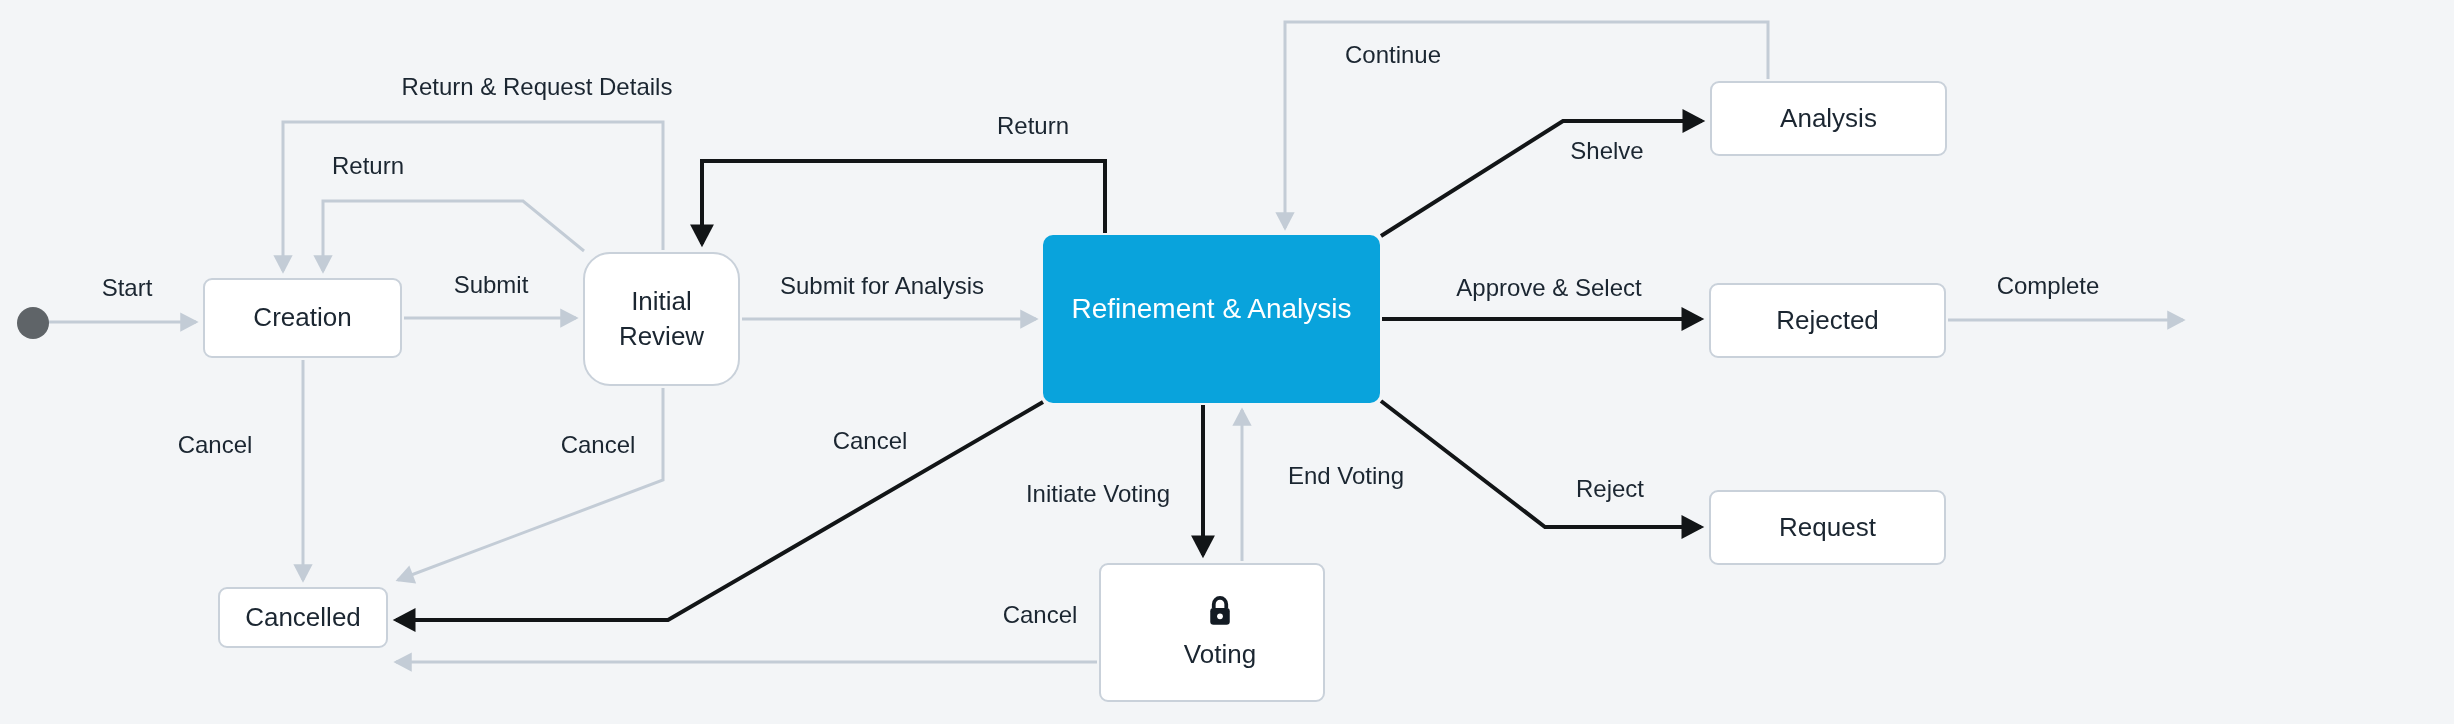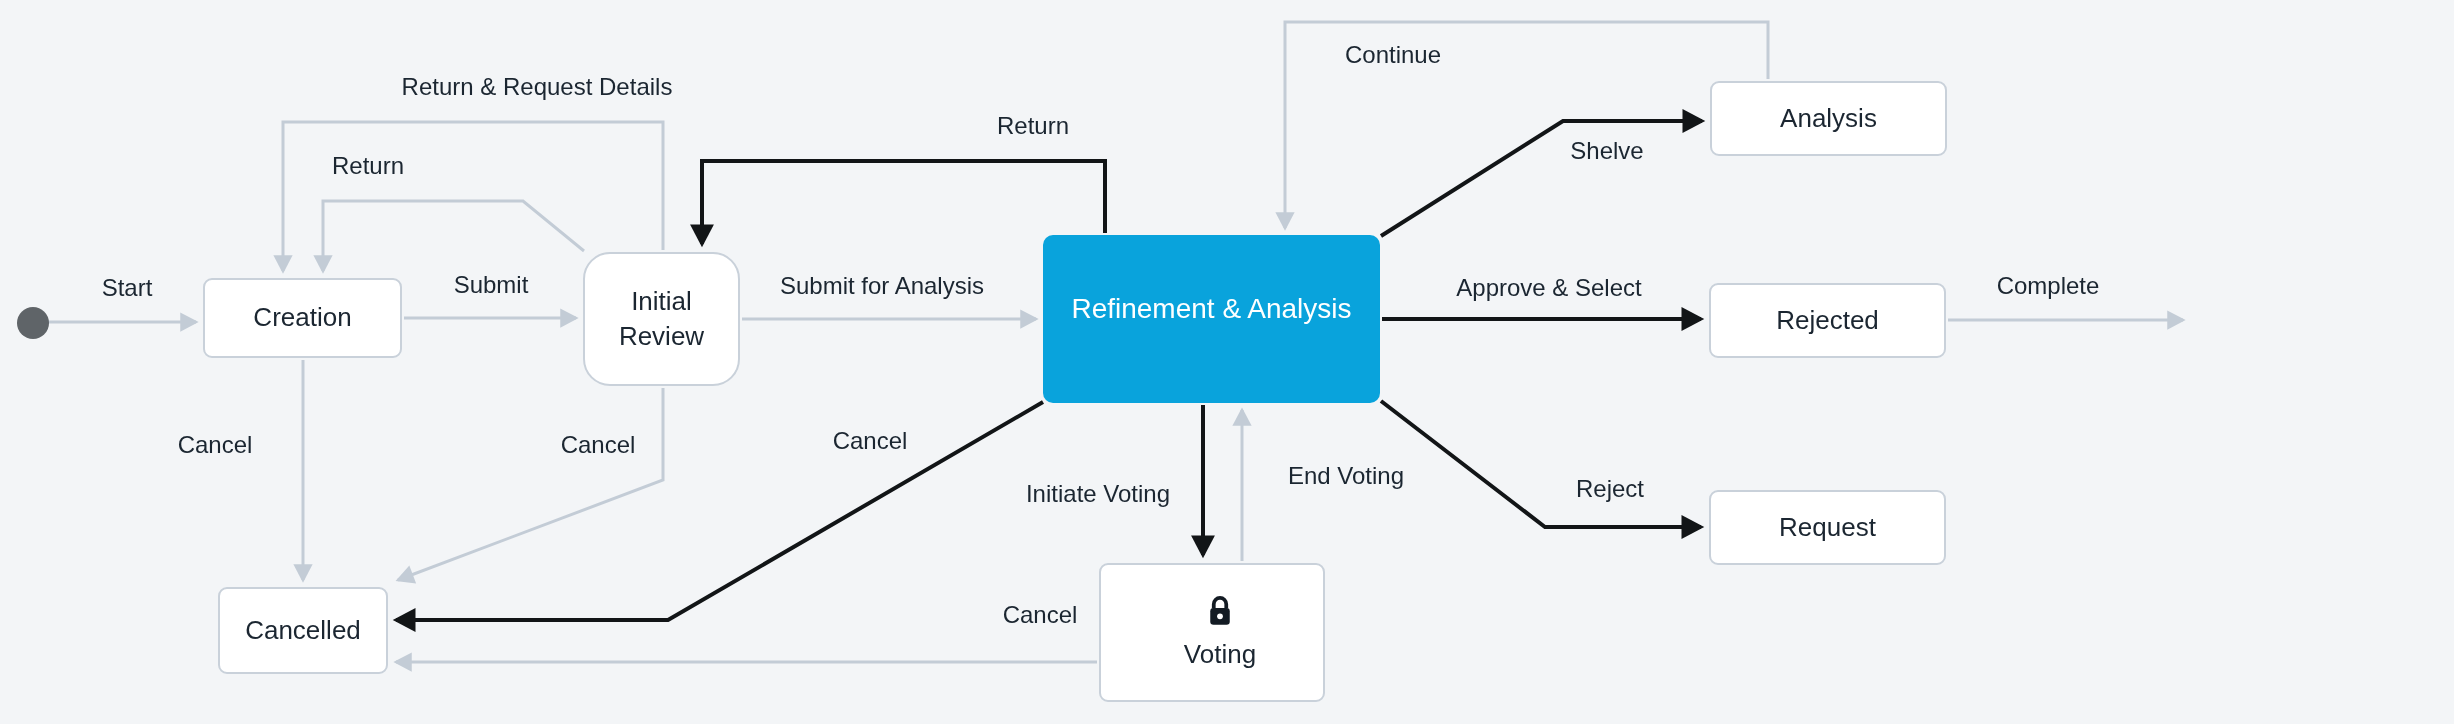--- a/index.html
+++ b/index.html
@@ -128,21 +128,21 @@
     <span>
       <svg class="lock" width="30" height="36" viewBox="0 0 24 28">
         <path d="M7 12 V8.5 a5 5 0 0 1 10 0 V12" stroke="#131b23" stroke-width="3" fill="none"></path>
         <rect x="4.2" y="11.5" width="15.6" height="13.5" rx="2.6" fill="#131b23"></rect>
         <circle cx="12" cy="18.2" r="2.3" fill="#ffffff"></circle>
       </svg>
     </span>
     <span class="nlabel">Voting</span>
   </div>
 
-  <div class="node" style="left:218px;top:587px;width:170px;height:87px;">
+  <div class="node" style="left:218px;top:587px;width:170px;height:61px;">
     <span class="nlabel">Cancelled</span>
   </div>
 
   <span class="elabel" style="left:127px;top:288px;">Start</span>
   <span class="elabel" style="left:491px;top:285px;">Submit</span>
   <span class="elabel" style="left:368px;top:166px;">Return</span>
   <span class="elabel" style="left:537px;top:87px;">Return &amp; Request Details</span>
   <span class="elabel" style="left:882px;top:286px;">Submit for Analysis</span>
   <span class="elabel" style="left:1033px;top:126px;">Return</span>
   <span class="elabel" style="left:1393px;top:55px;">Continue</span>

